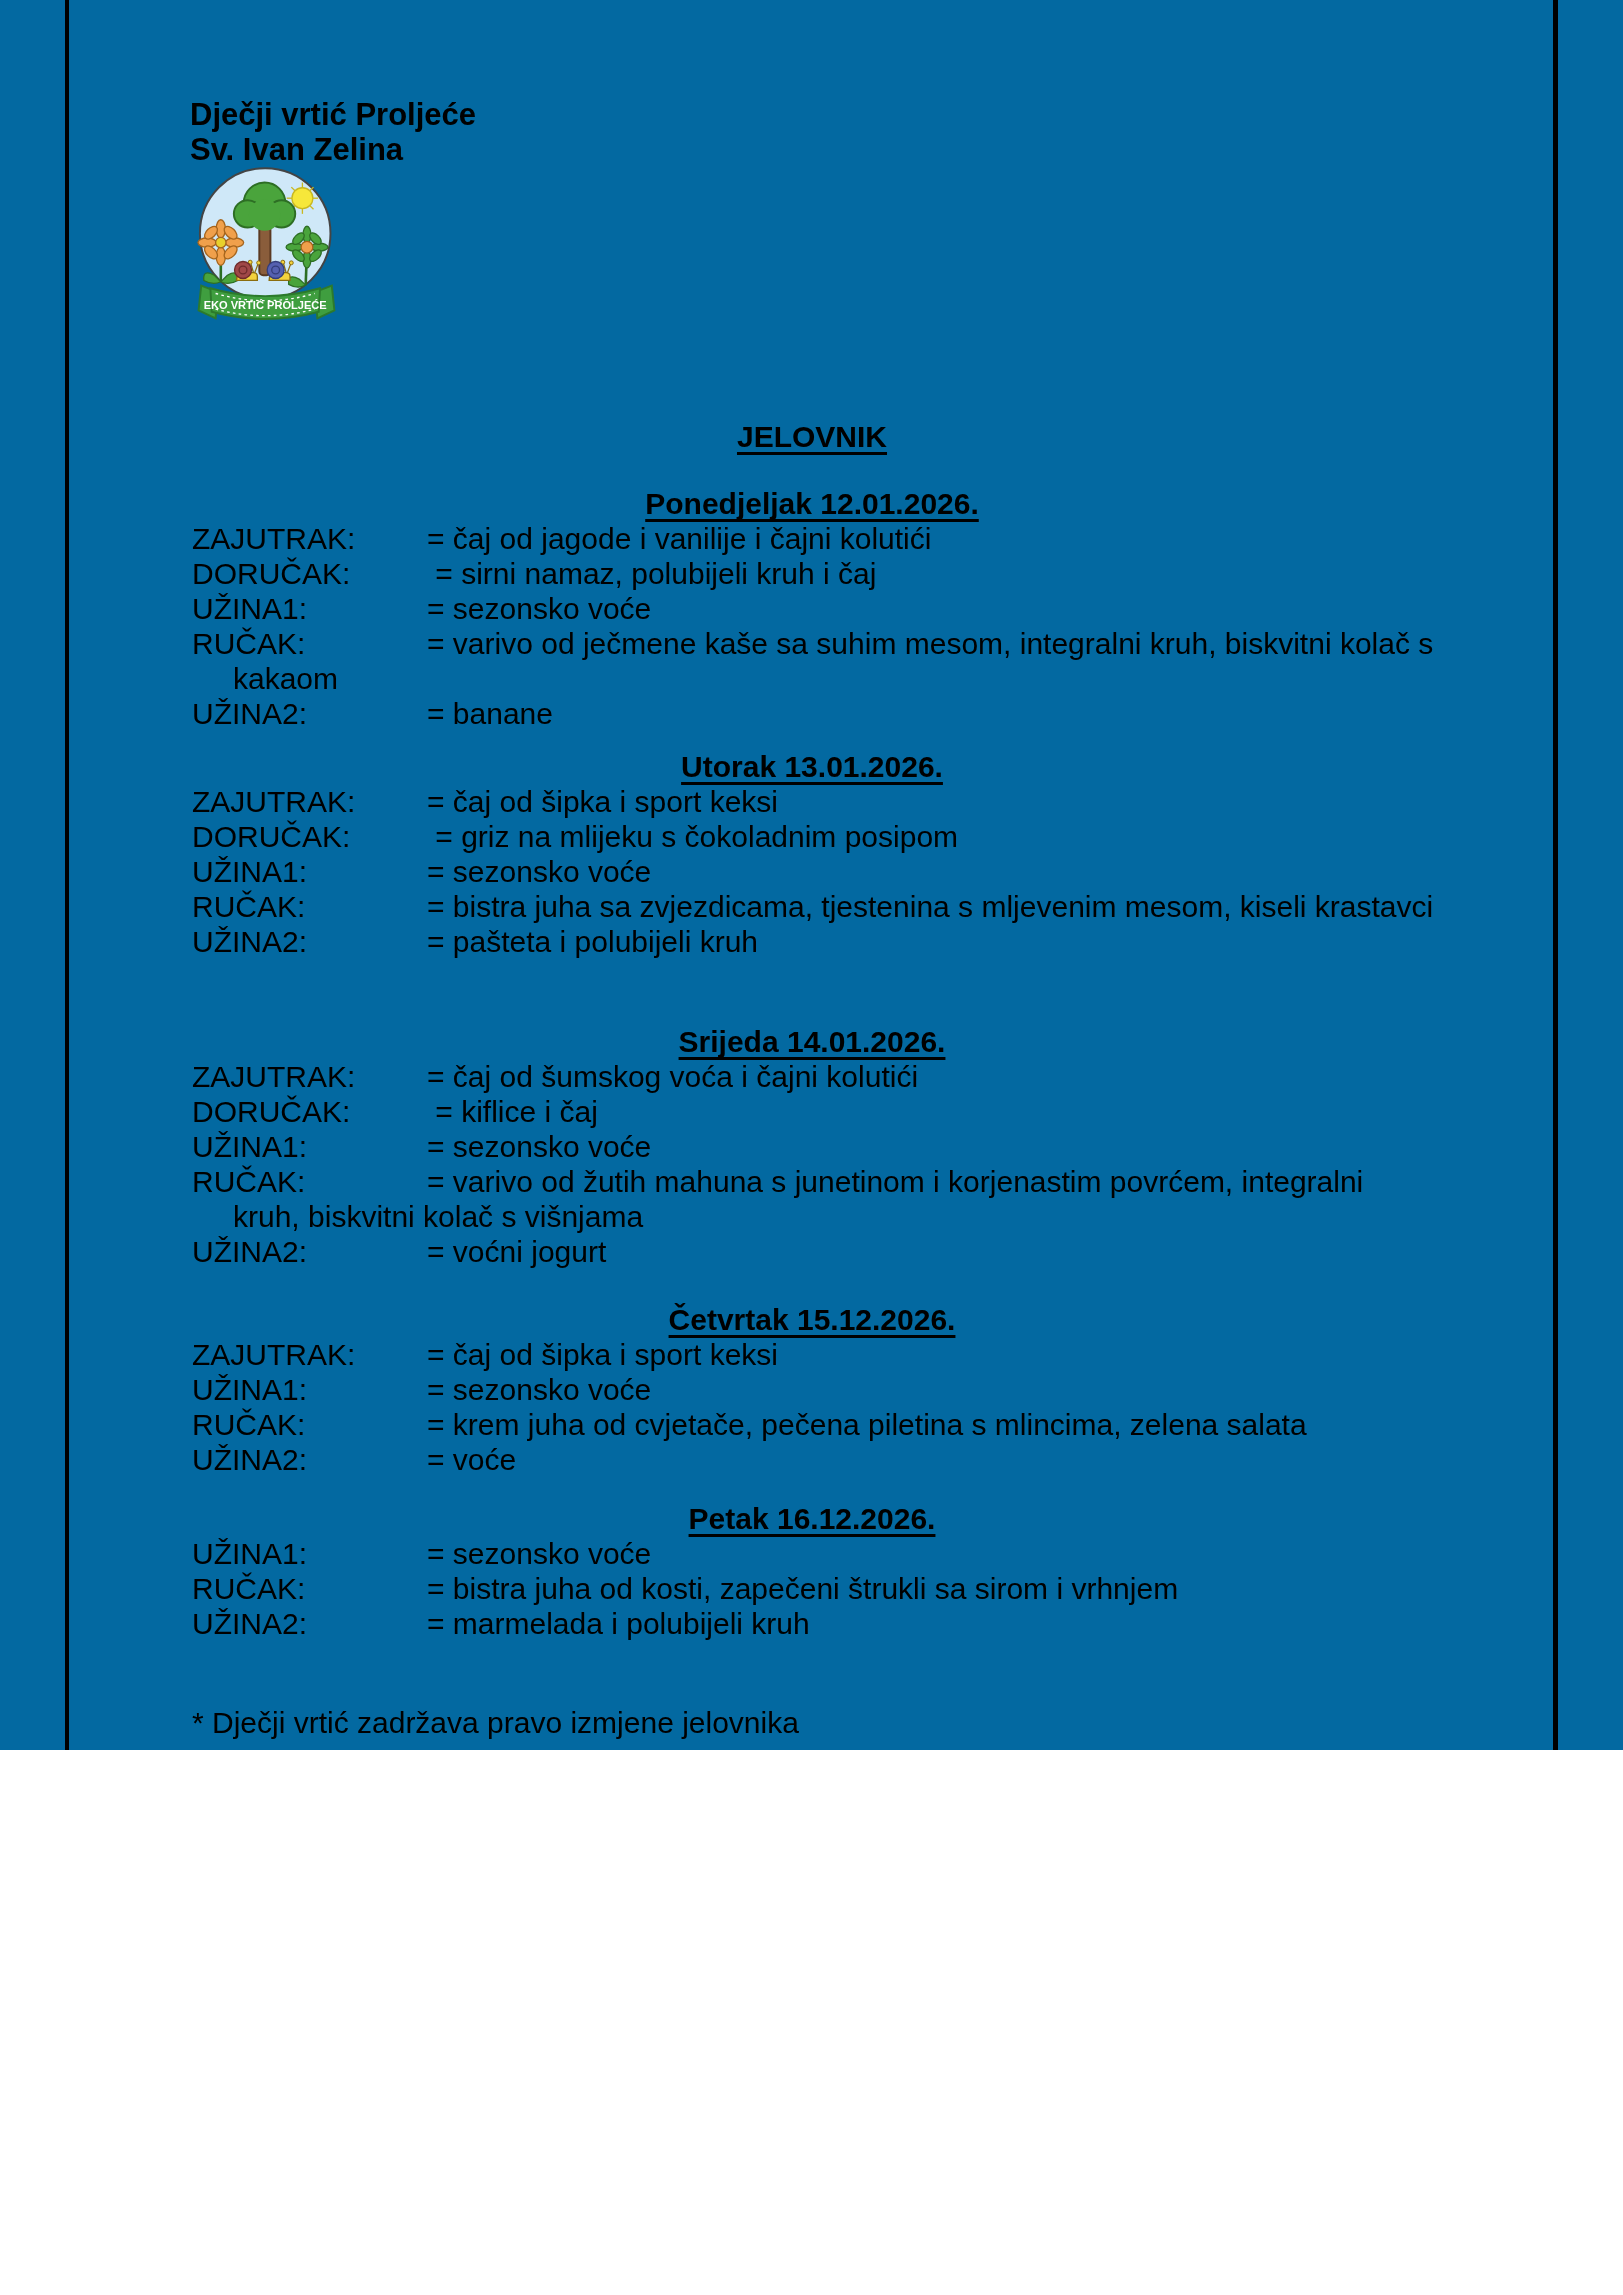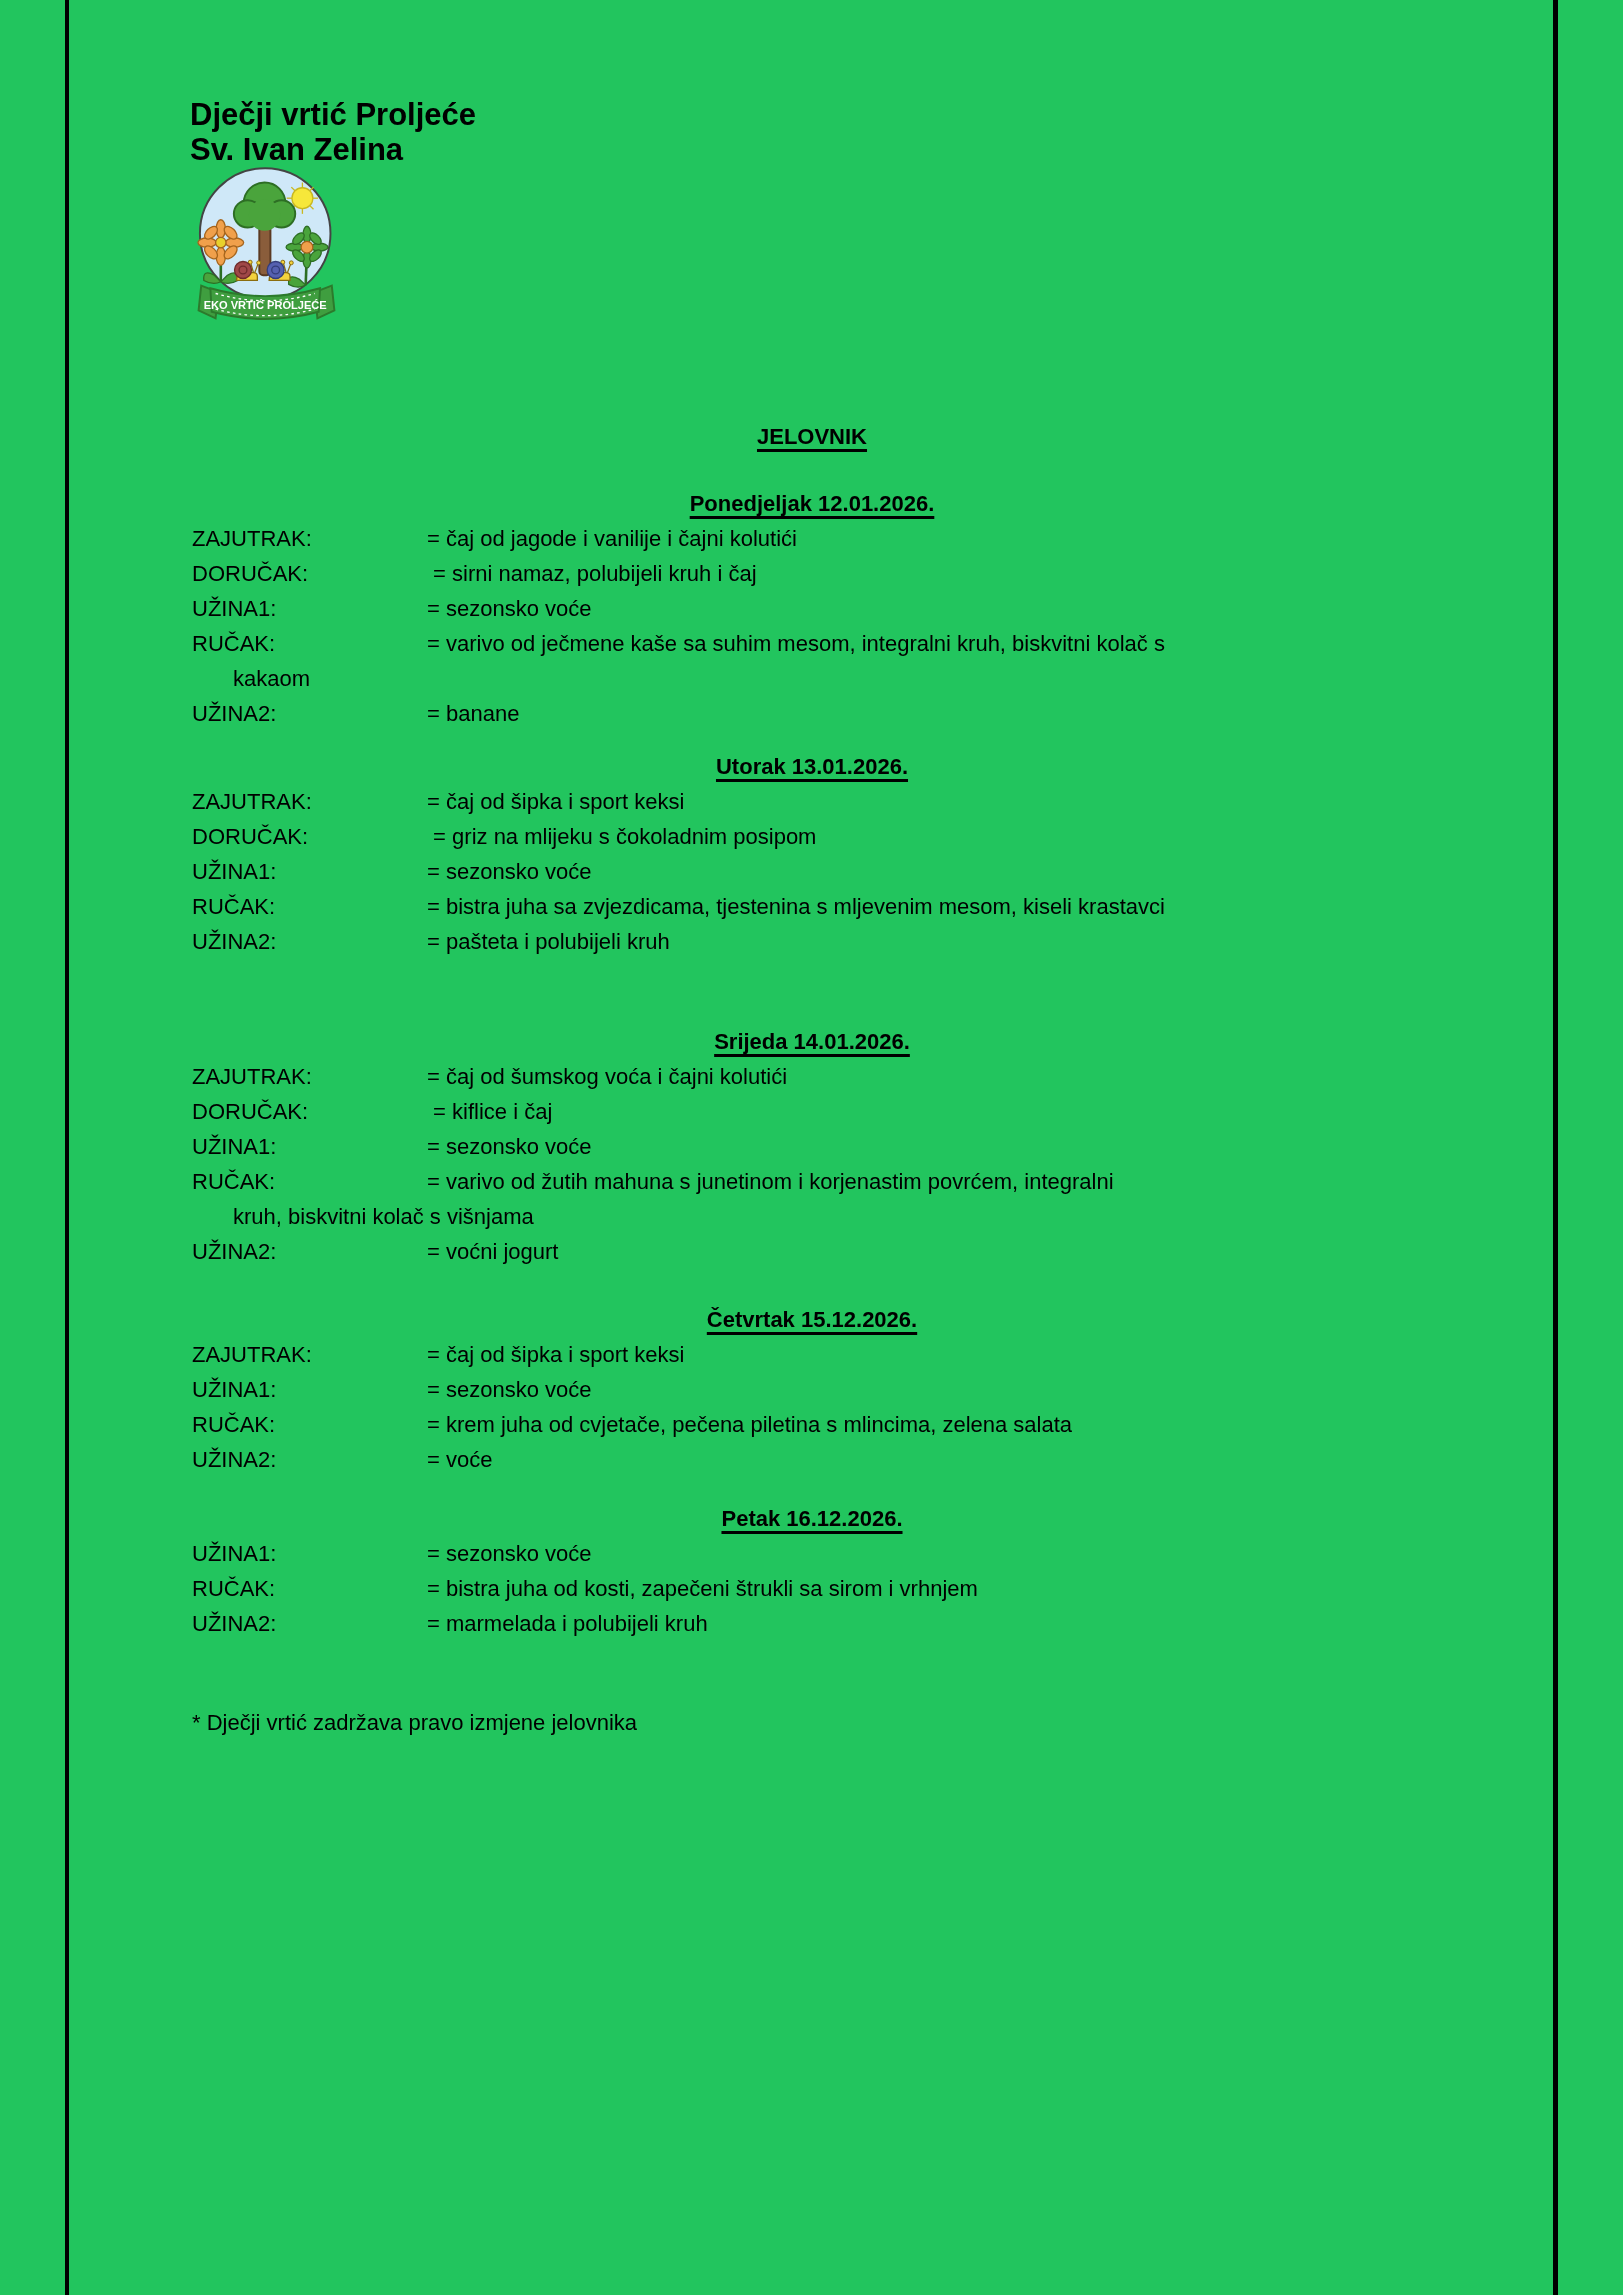--- a/index.html
+++ b/index.html
@@ -1,39 +1,39 @@
 <!DOCTYPE html>
 <html style="font-size:10.5px"><head>
 <meta charset="utf-8">
 <style>
   html, body { margin: 0; padding: 0; background: #ffffff; }
   .page {
     position: relative;
     width: 1623px;
-    height: 2295px;
-    background: #22c55e;
+    height: 1750px;
+    background: #0369a1;
     color: #000000;
     font-family: "Liberation Sans", sans-serif;
     overflow: hidden;
   }
   .rule { position: absolute; top: 0; height: 2295px; background: #000000; }
   .rule-left  { left: 65px;  width: 3.9px; }
   .rule-right { left: 1553px; width: 4.6px; }
 
   .org {
     position: absolute; left: 190px; top: 97px;
     font-size: 31px; line-height: 35px; font-weight: bold;
     white-space: pre;
   }
 
   .logo-wrap { position: absolute; left: 196px; top: 164px; }
 
   .content {
     position: absolute; left: 192px; top: 419px; width: 1240px;
-    font-size: 22px; line-height: 35px;
+    font-size: 30px; line-height: 35px;
   }
   .doc-title, .day-heading { text-align: center; font-weight: bold; }
   .u {
     text-decoration: underline;
     text-decoration-thickness: 3.3px;
     text-underline-offset: 5.2px;
     text-decoration-skip-ink: none;
   }
   .day-0 { margin-top: 32px; }
   .day-1 { margin-top: 18px; }

